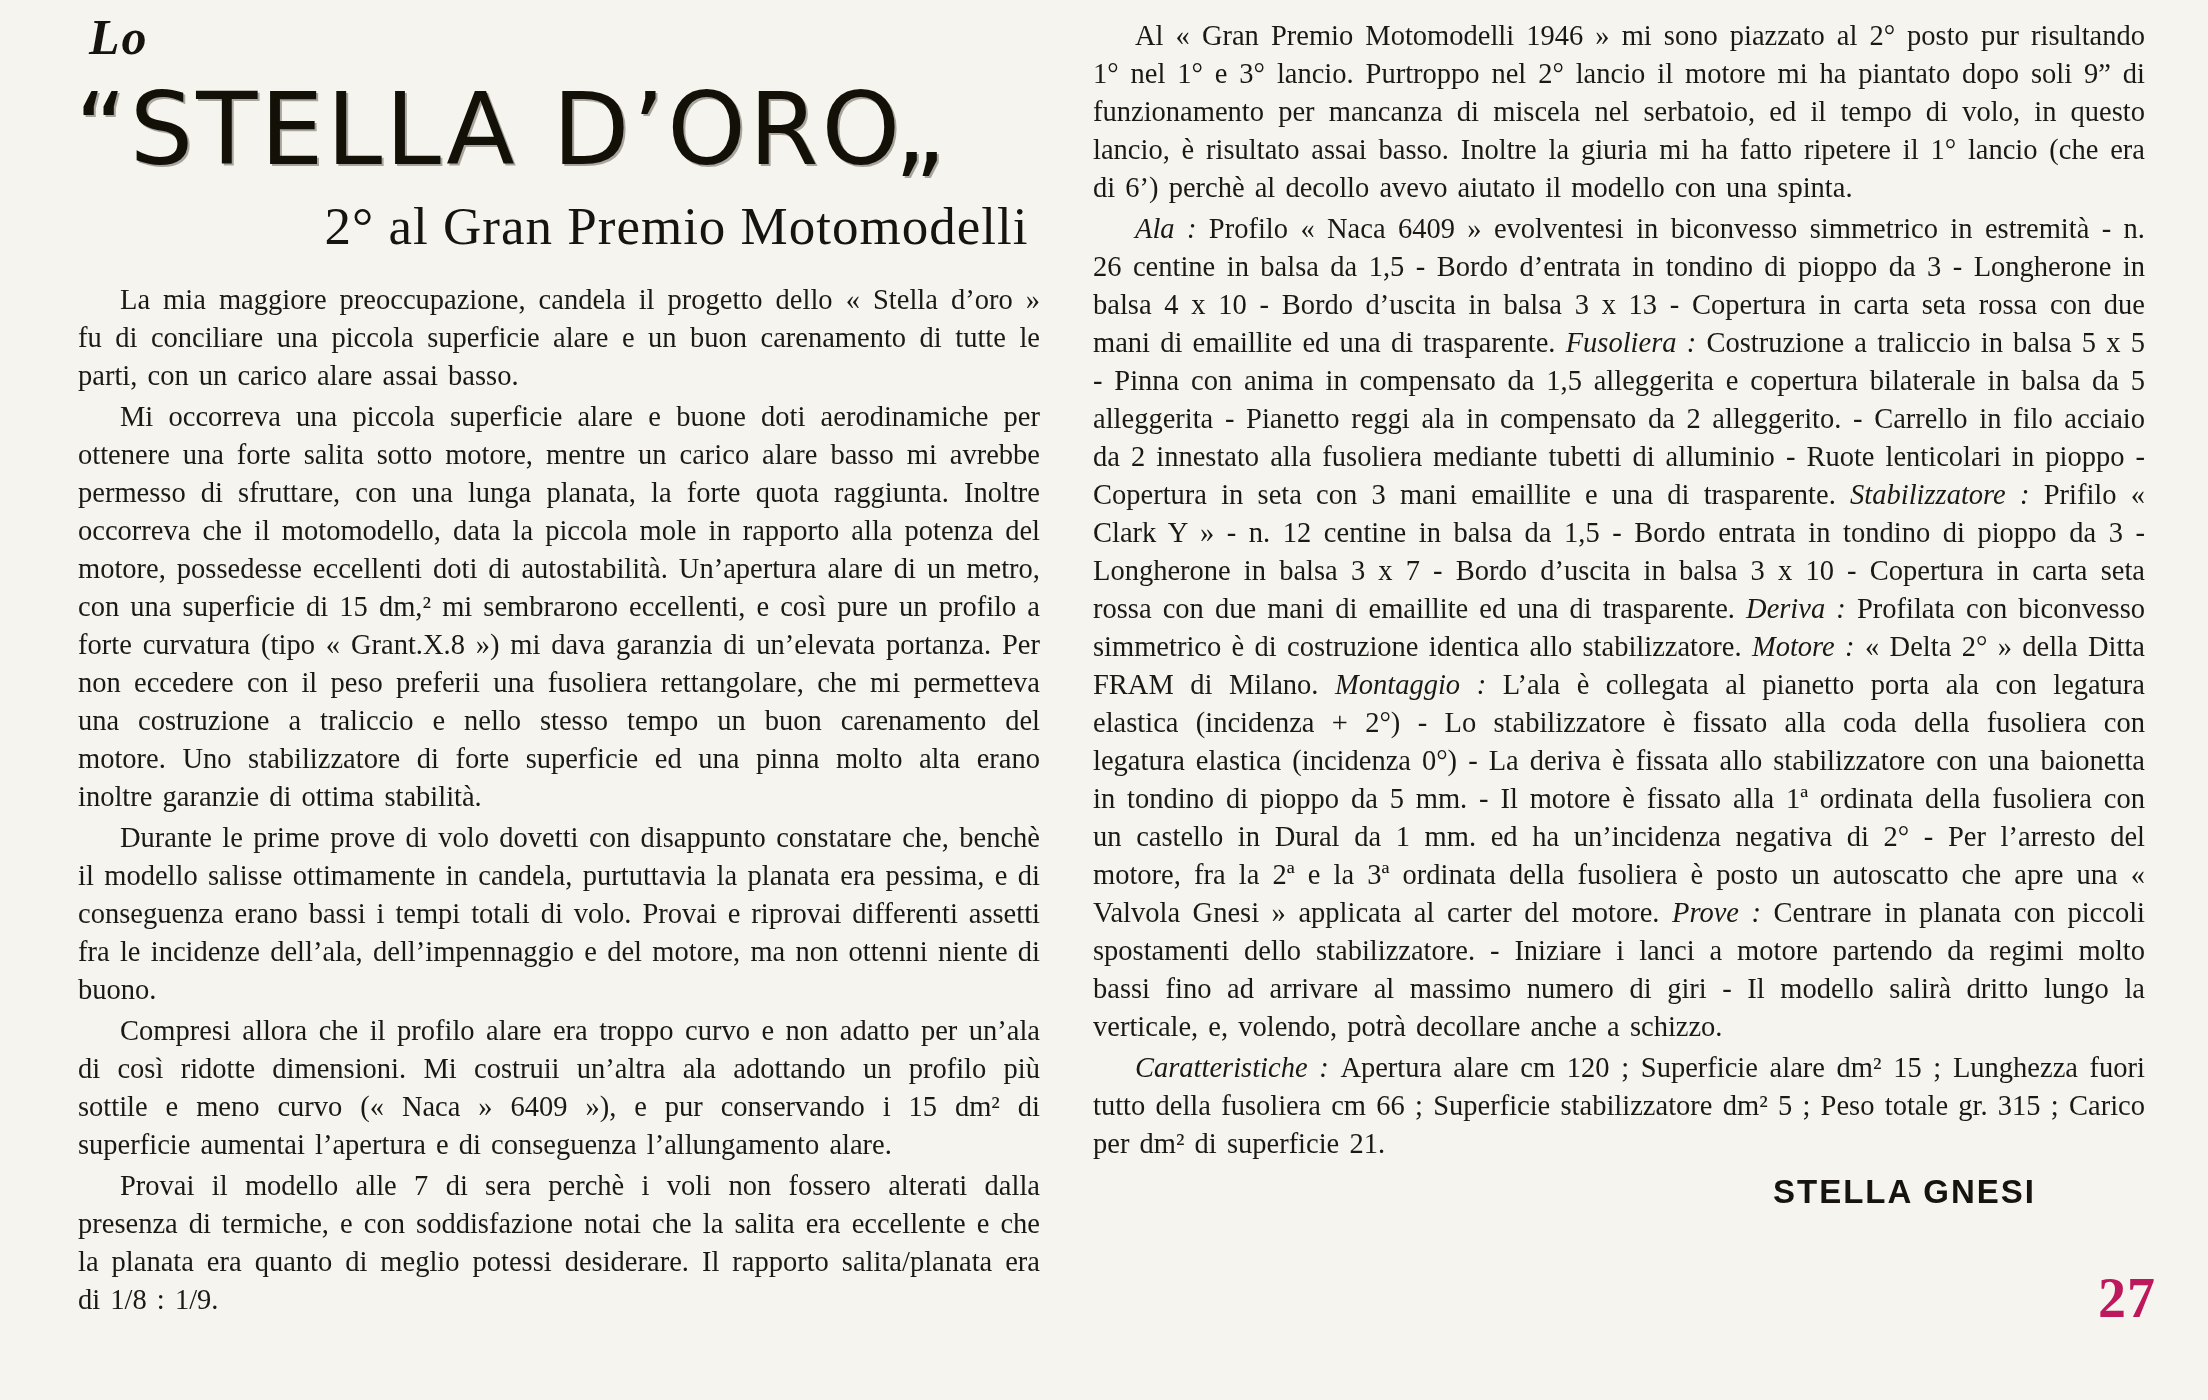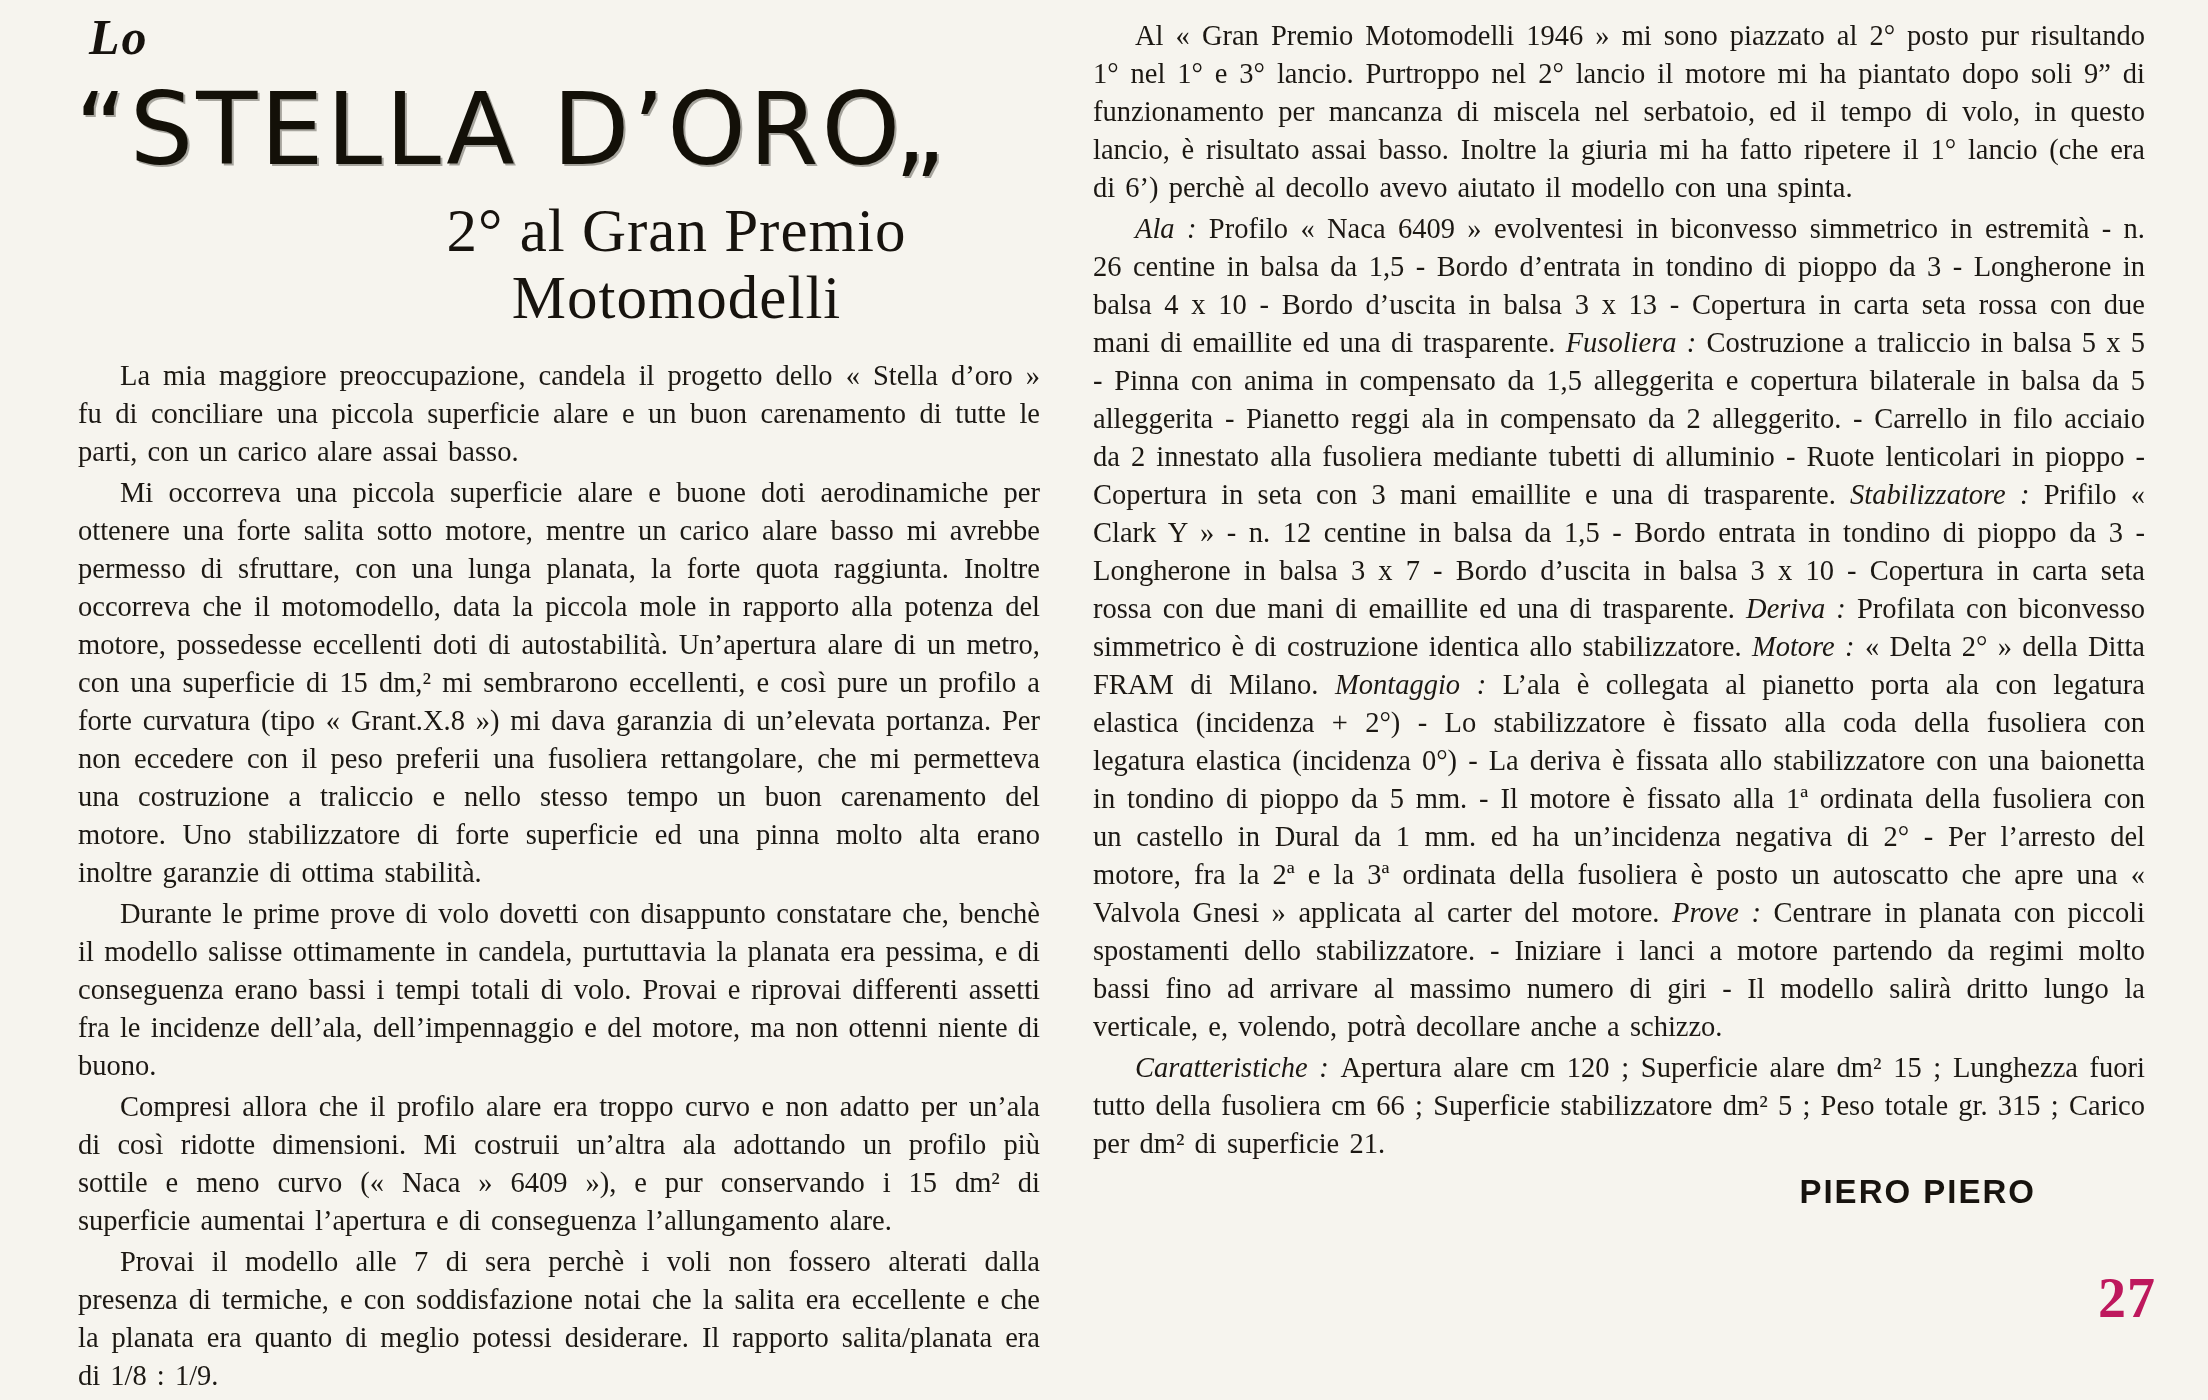--- a/index.html
+++ b/index.html
@@ -28,21 +28,21 @@
     font-size:100px;
     letter-spacing:3px;
     line-height:1.15;
     white-space:nowrap;
     color:#131008;
     text-shadow:2px 2px 0 rgba(19,16,8,0.35);
   }
   .subtitle {
     margin:10px 0 0 235px;
     font-weight:normal;
-    font-size:61px;
+    font-size:53px;
     letter-spacing:1px;
     text-align:center;
     color:#17130e;
     line-height:1.1;
   }
 
   .body-text { margin-top:26px; }
   .para {
     margin:3px;
     font-size:28.5px;
@@ -89,18 +89,18 @@
         <p class="para">Durante le prime prove di volo dovetti con disappunto constatare che, benchè il modello salisse ottimamente in candela, purtuttavia la planata era pessima, e di conseguenza erano bassi i tempi totali di volo. Provai e riprovai differenti assetti fra le incidenze dell’ala, dell’impennaggio e del motore, ma non ottenni niente di buono.</p>
         <p class="para">Compresi allora che il profilo alare era troppo curvo e non adatto per un’ala di così ridotte dimensioni. Mi costruii un’altra ala adottando un profilo più sottile e meno curvo (« Naca » 6409 »), e pur conservando i 15 dm² di superficie aumentai l’apertura e di conseguenza l’allungamento alare.</p>
         <p class="para">Provai il modello alle 7 di sera perchè i voli non fossero alterati dalla presenza di termiche, e con soddisfazione notai che la salita era eccellente e che la planata era quanto di meglio potessi desiderare. Il rapporto salita/planata era di 1/8 : 1/9.</p>
       </div>
   </div>
 
   <div class="col-right">
     <p class="para">Al « Gran Premio Motomodelli 1946 » mi sono piazzato al 2° posto pur risultando 1° nel 1° e 3° lancio. Purtroppo nel 2° lancio il motore mi ha piantato dopo soli 9” di funzionamento per mancanza di miscela nel serbatoio, ed il tempo di volo, in questo lancio, è risultato assai basso. Inoltre la giuria mi ha fatto ripetere il 1° lancio (che era di 6’) perchè al decollo avevo aiutato il modello con una spinta.</p>
     <p class="para"><span class="it">Ala : </span><span class="rm">Profilo « Naca 6409 » evolventesi in biconvesso simmetrico in estremità - n. 26 centine in balsa da 1,5 - Bordo d’entrata in tondino di pioppo da 3 - Longherone in balsa 4 x 10 - Bordo d’uscita in balsa 3 x 13 - Copertura in carta seta rossa con due mani di emaillite ed una di trasparente. </span><span class="it">Fusoliera : </span><span class="rm">Costruzione a traliccio in balsa 5 x 5 - Pinna con anima in compensato da 1,5 alleggerita e copertura bilaterale in balsa da 5 alleggerita - Pianetto reggi ala in compensato da 2 alleggerito. - Carrello in filo acciaio da 2 innestato alla fusoliera mediante tubetti di alluminio - Ruote lenticolari in pioppo - Copertura in seta con 3 mani emaillite e una di trasparente. </span><span class="it">Stabilizzatore : </span><span class="rm">Prifilo « Clark Y » - n. 12 centine in balsa da 1,5 - Bordo entrata in tondino di pioppo da 3 - Longherone in balsa 3 x 7 - Bordo d’uscita in balsa 3 x 10 - Copertura in carta seta rossa con due mani di emaillite ed una di trasparente. </span><span class="it">Deriva : </span><span class="rm">Profilata con biconvesso simmetrico è di costruzione identica allo stabilizzatore. </span><span class="it">Motore : </span><span class="rm">« Delta 2° » della Ditta FRAM di Milano. </span><span class="it">Montaggio : </span><span class="rm">L’ala è collegata al pianetto porta ala con legatura elastica (incidenza + 2°) - Lo stabilizzatore è fissato alla coda della fusoliera con legatura elastica (incidenza 0°) - La deriva è fissata allo stabilizzatore con una baionetta in tondino di pioppo da 5 mm. - Il motore è fissato alla 1ª ordinata della fusoliera con un castello in Dural da 1 mm. ed ha un’incidenza negativa di 2° - Per l’arresto del motore, fra la 2ª e la 3ª ordinata della fusoliera è posto un autoscatto che apre una « Valvola Gnesi » applicata al carter del motore. </span><span class="it">Prove : </span><span class="rm">Centrare in planata con piccoli spostamenti dello stabilizzatore. - Iniziare i lanci a motore partendo da regimi molto bassi fino ad arrivare al massimo numero di giri - Il modello salirà dritto lungo la verticale, e, volendo, potrà decollare anche a schizzo.</span></p>
     <p class="para"><span class="it">Caratteristiche : </span><span class="rm">Apertura alare cm 120 ; Superficie alare dm² 15 ; Lunghezza fuori tutto della fusoliera cm 66 ; Superficie stabilizzatore dm² 5 ; Peso totale gr. 315 ; Carico per dm² di superficie 21.</span></p>
-    <div class="author">PIERO PIERO</div>
+    <div class="author">STELLA GNESI</div>
   </div>
 
   <div class="page-number">27</div>
 
 </div>
 
 </body></html>

